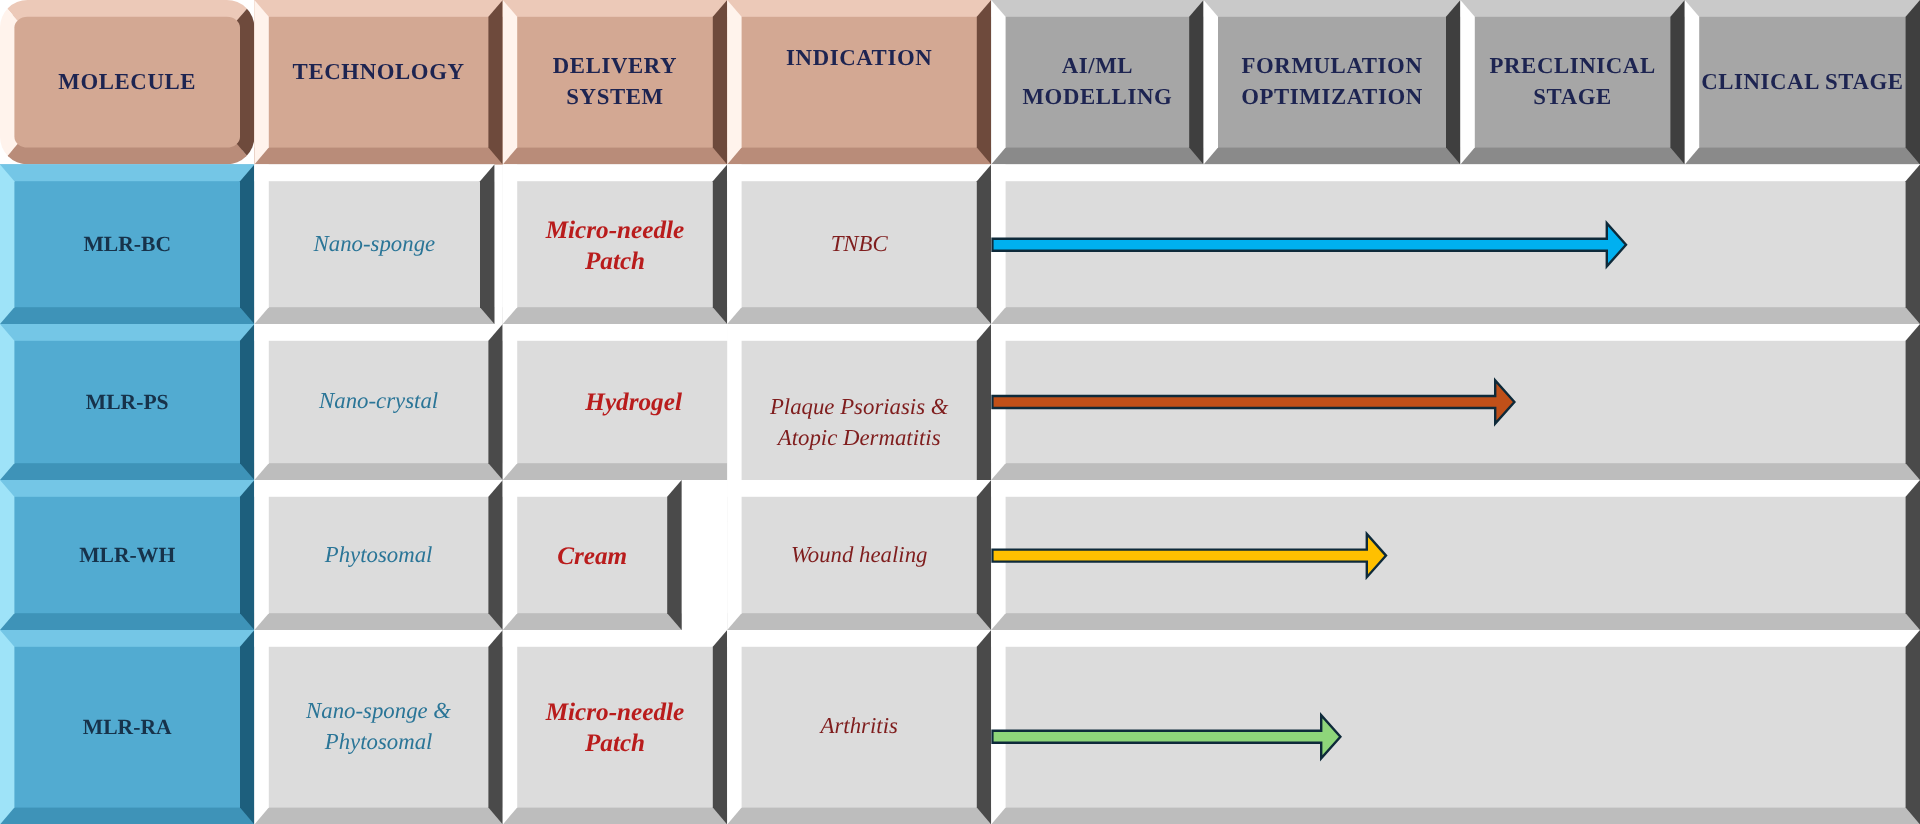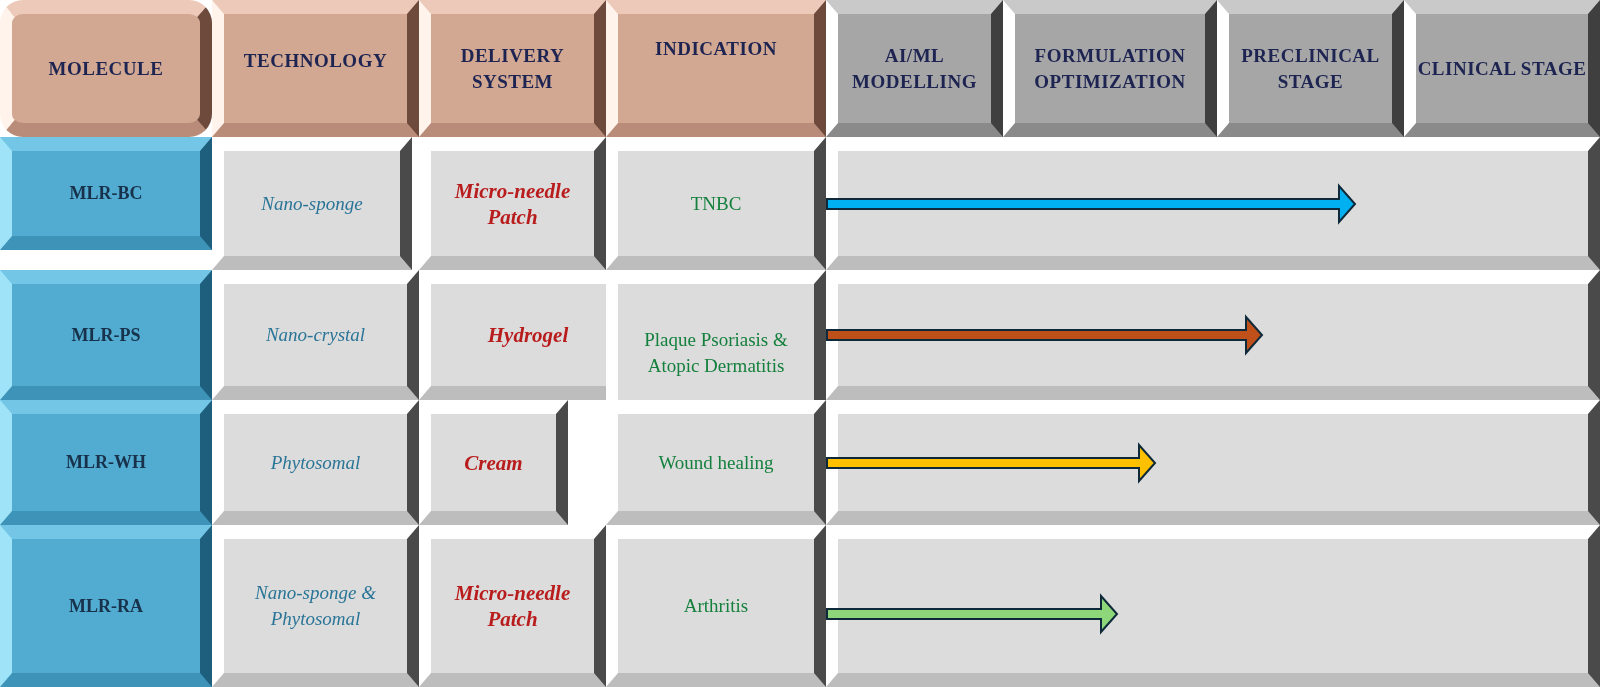--- a/index.html
+++ b/index.html
@@ -7,21 +7,21 @@
   .cell{position:absolute;box-sizing:border-box;display:flex;align-items:center;justify-content:center;text-align:center;}
   .bevel{border-style:solid;border-width:14px 12px 14px 12px;}
   .hdr-peach{background:#d3a893;border-color:#ecc9b8 #6e4a3c #b98c79 #fff3ec;}
   .hdr-gray{background:#a6a6a6;border-color:#c9c9c9 #3f3f3f #8a8a8a #ffffff;}
   .mol{background:#52abd1;border-color:#74c6e6 #1d5f7d #3e93b8 #9ee3f8;}
   .body-cell{background:#dcdcdc;border-color:#ffffff #4a4a4a #bdbdbd #ffffff;}
   .hdr-text{font-weight:bold;color:#1d2451;font-size:19px;line-height:26px;letter-spacing:0.5px;}
   .mol-text{font-weight:bold;color:#17324a;font-size:18px;}
   .tech-text{font-style:italic;color:#2a7597;font-size:19px;line-height:26px;}
   .deliv-text{font-style:italic;font-weight:bold;color:#b91c1c;font-size:21px;line-height:26px;}
-  .ind-text{color:#15803d;font-size:19px;line-height:26px;}
+  .ind-text{font-style:italic;color:#7f1d1d;font-size:19px;line-height:26px;}
   .lane{background:#dcdcdc;border-color:#ffffff #4a4a4a #bdbdbd #ffffff;}
   .arrow{position:absolute;}
 </style>
 </head>
 <body>
 
 <div id="root">
     <div class="cell bevel hdr-peach" style="left: 0px; top: 0px; width: 212px; height: 137px; border-radius: 23px;">
       <span class="hdr-text" style="margin-bottom: 0px;">MOLECULE</span>
     </div>
@@ -39,21 +39,21 @@
     </div>
     <div class="cell bevel hdr-gray" style="left: 1003px; top: 0px; width: 214px; height: 137px;">
       <span class="hdr-text" style="margin: 0px auto; display: block; max-width: 170px;">FORMULATION OPTIMIZATION</span>
     </div>
     <div class="cell bevel hdr-gray" style="left: 1217px; top: 0px; width: 187px; height: 137px;">
       <span class="hdr-text" style="margin: 0px auto; display: block; max-width: 170px;">PRECLINICAL STAGE</span>
     </div>
     <div class="cell bevel hdr-gray" style="left: 1404px; top: 0px; width: 196px; height: 137px;">
       <span class="hdr-text" style="display: block; max-width: 170px; margin: 0px auto;">CLINICAL STAGE</span>
     </div>
-    <div class="cell bevel mol" style="left: 0px; top: 137px; width: 212px; height: 113px;">
+    <div class="cell bevel mol" style="left: 0px; top: 137px; width: 212px; height: 133px;">
       <span class="mol-text">MLR-BC</span>
     </div>
     <div class="cell bevel body-cell" style="left: 212px; top: 137px; width: 200px; height: 133px;">
       <span class="tech-text" style="padding: 0px 14px; max-width: 150px; display: block;">Nano-sponge</span>
     </div>
     <div class="cell bevel body-cell" style="left: 419px; top: 137px; width: 187px; height: 133px;">
       <span class="deliv-text" style="max-width: 130px; display: block;">Micro-needle Patch</span>
     </div>
     <div class="cell bevel body-cell" style="left: 606px; top: 137px; width: 220px; height: 133px;">
       <span class="ind-text" style="padding: 0px 8px; max-width: 180px; display: block;">TNBC</span>

